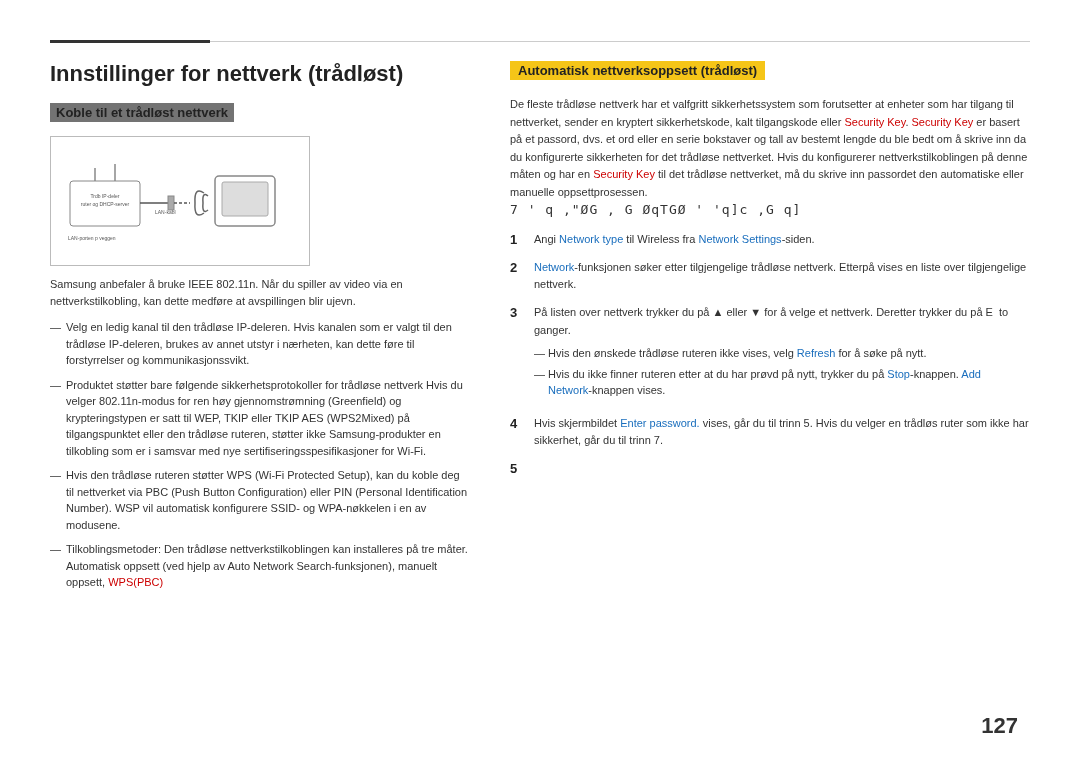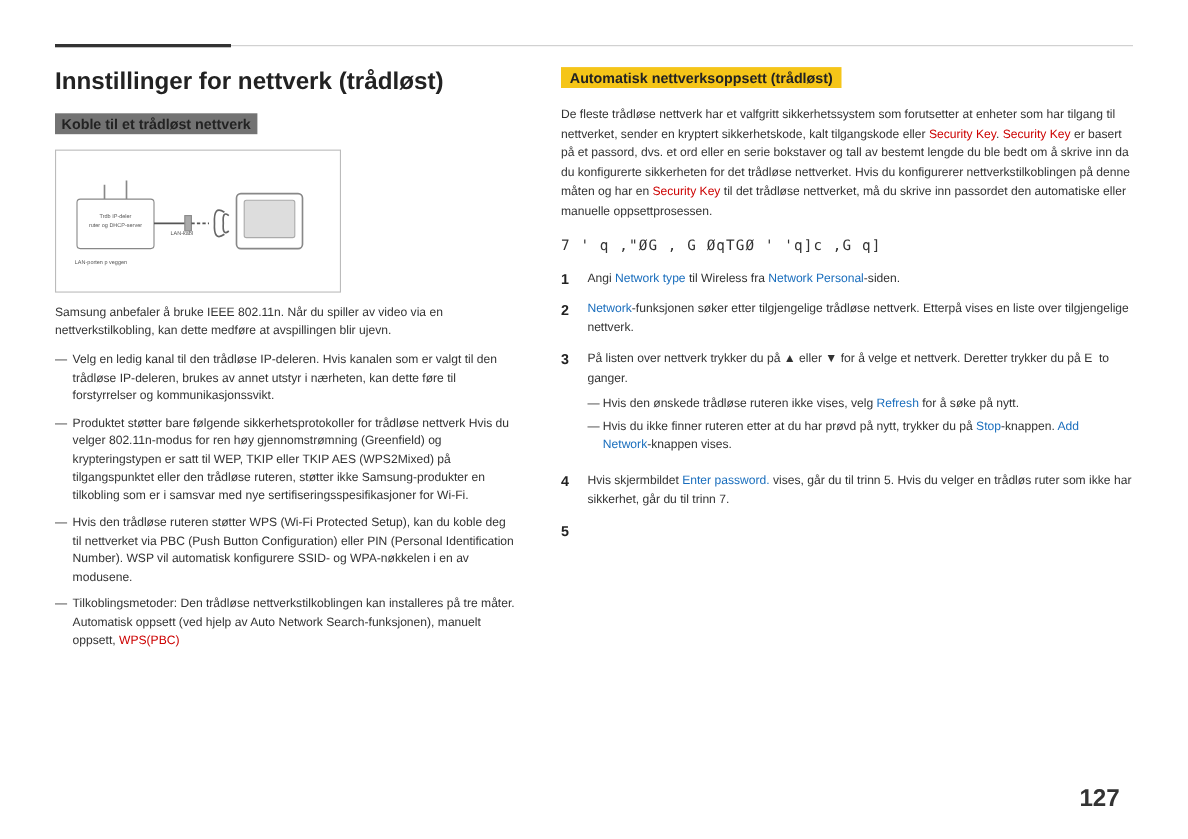--- a/index.html
+++ b/index.html
@@ -137,21 +137,20 @@
       font-weight: bold;
       color: #222;
       padding: 2px 8px;
       margin-bottom: 16px;
     }
 
     .right-intro {
       font-size: 11px;
       color: #333;
       line-height: 1.6;
-      margin-bottom: 14px;
     }
 
     .encoded-line {
       font-size: 13px;
       color: #333;
       font-family: monospace;
       margin-bottom: 14px;
       letter-spacing: 1px;
     }
 
@@ -283,21 +282,21 @@
         De fleste trådløse nettverk har et valfgritt sikkerhetssystem som forutsetter at enheter som har tilgang til nettverket, sender en kryptert sikkerhetskode, kalt tilgangskode eller <span class="link-red">Security Key</span>. <span class="link-red">Security Key</span> er basert på et passord, dvs. et ord eller en serie bokstaver og tall av bestemt lengde du ble bedt om å skrive inn da du konfigurerte sikkerheten for det trådløse nettverket. Hvis du konfigurerer nettverkstilkoblingen på denne måten og har en <span class="link-red">Security Key</span> til det trådløse nettverket, må du skrive inn passordet den automatiske eller manuelle oppsettprosessen.
       </p>
 
       <div class="encoded-line">7 ' q ,"ØG ,  G ØqTGØ ' 'q]c ,G q]</div>
 
       <ol class="numbered-list">
 
         <li>
           <span class="num-label">1</span>
           <span>
-            Angi <span class="link-blue">Network type</span> til Wireless fra <span class="link-blue">Network Personal</span>-siden.
+            Angi <span class="link-blue">Network type</span> til Wireless fra <span class="link-blue">Network Settings</span>-siden.
           </span>
         </li>
 
         <li>
           <span class="num-label">2</span>
           <span>
             <span class="link-blue">Network</span>-funksjonen søker etter tilgjengelige trådløse nettverk. Etterpå vises en liste over tilgjengelige nettverk.
           </span>
         </li>
 

